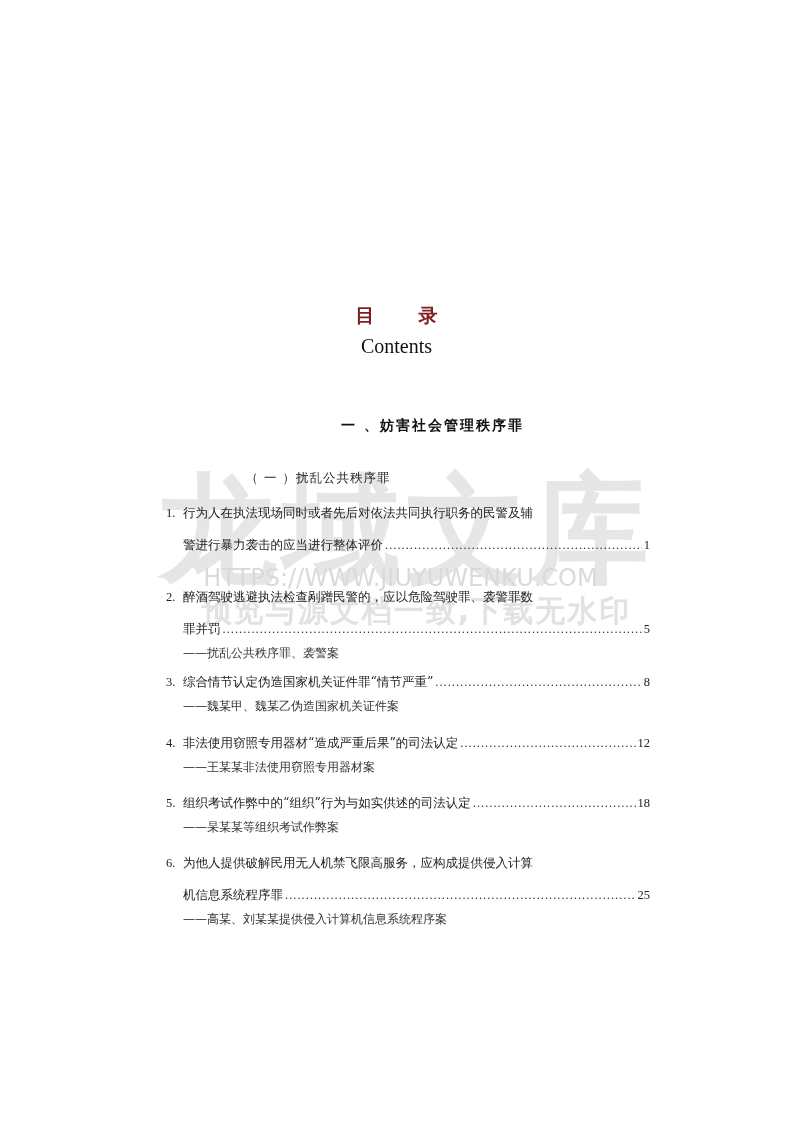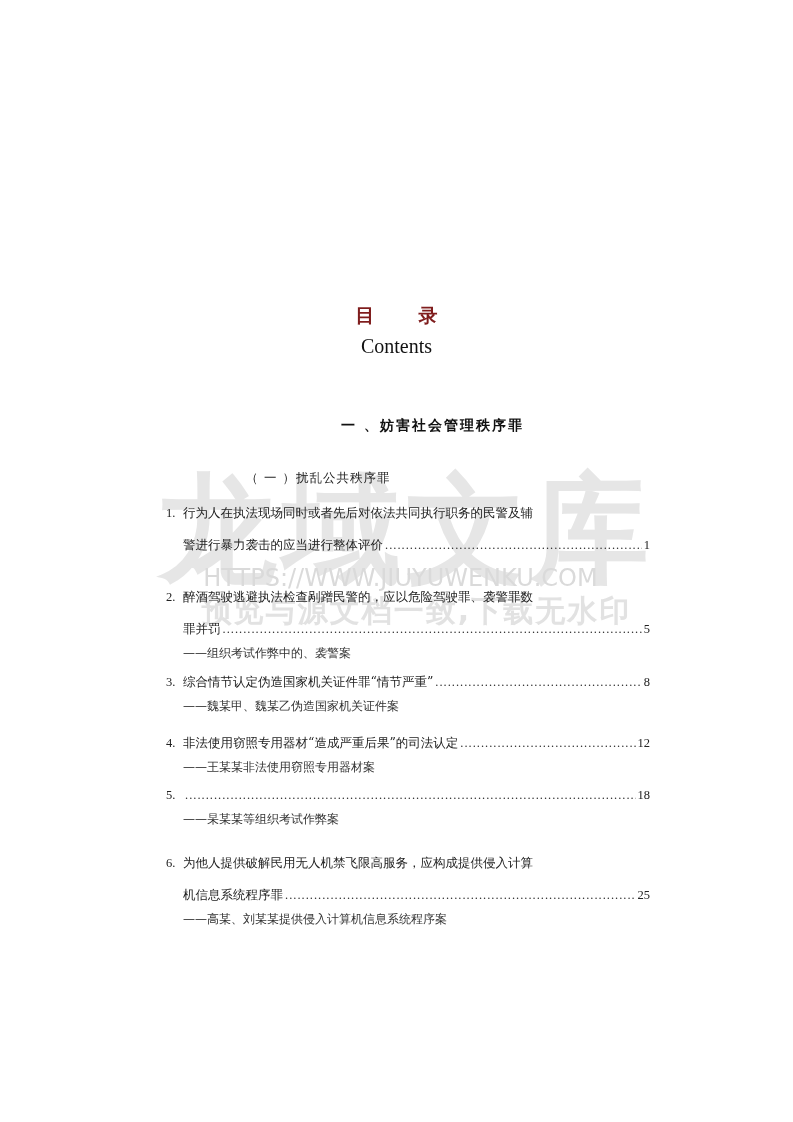--- a/index.html
+++ b/index.html
@@ -180,21 +180,21 @@
   <div class="entry" style="top: 577px;">
     <div class="entry-line">
       <span class="entry-num">2.</span>
       <span class="entry-text">醉酒驾驶逃避执法检查剐蹭民警的，应以危险驾驶罪、袭警罪数</span>
     </div>
     <div class="entry-line indent">
       <span class="entry-text">罪并罚</span>
       <span class="leader"></span>
       <span class="page-num">5</span>
     </div>
-    <div class="case-line">——组织考试作弊中的、袭警案</div>
+    <div class="case-line">——扰乱公共秩序罪、袭警案</div>
   </div>
 
   <div class="entry" style="top: 662px;">
     <div class="entry-line">
       <span class="entry-num">3.</span>
       <span class="entry-text">综合情节认定伪造国家机关证件罪“情节严重”</span>
       <span class="leader"></span>
       <span class="page-num">8</span>
     </div>
     <div class="case-line">——魏某甲、魏某乙伪造国家机关证件案</div>
@@ -206,20 +206,21 @@
       <span class="entry-text">非法使用窃照专用器材“造成严重后果”的司法认定</span>
       <span class="leader"></span>
       <span class="page-num">12</span>
     </div>
     <div class="case-line">——王某某非法使用窃照专用器材案</div>
   </div>
 
   <div class="entry" style="top: 783px;">
     <div class="entry-line">
       <span class="entry-num">5.</span>
+      <span class="entry-text">组织考试作弊中的“组织”行为与如实供述的司法认定</span>
       <span class="leader"></span>
       <span class="page-num">18</span>
     </div>
     <div class="case-line">——杲某某等组织考试作弊案</div>
   </div>
 
   <div class="entry" style="top: 843px;">
     <div class="entry-line">
       <span class="entry-num">6.</span>
       <span class="entry-text">为他人提供破解民用无人机禁飞限高服务，应构成提供侵入计算</span>

